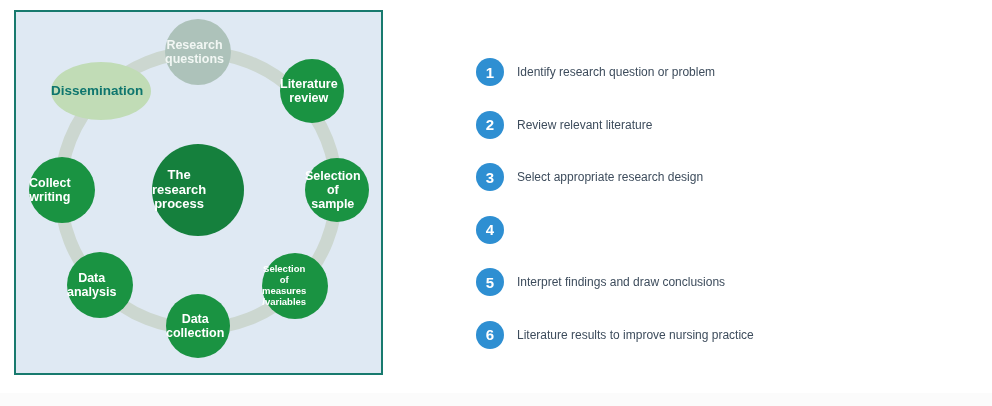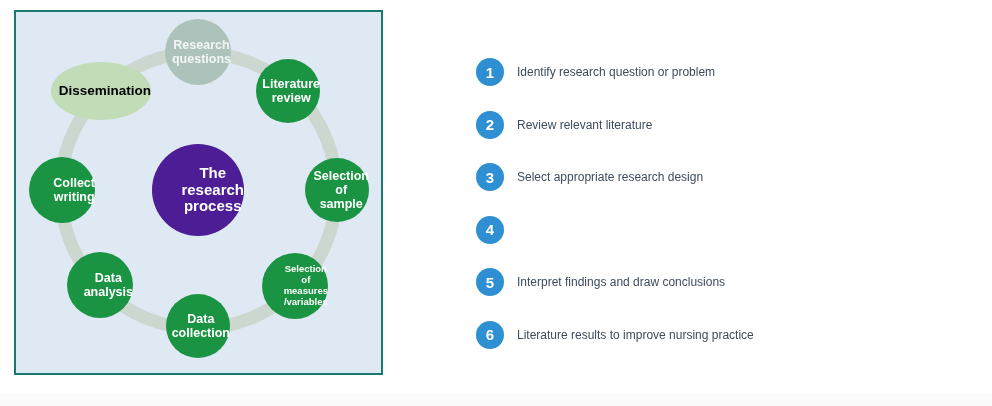--- a/index.html
+++ b/index.html
@@ -18,32 +18,32 @@
   }
   .ring {
     position: absolute; left: 37.5px; top: 33.5px;
     width: 289px; height: 289px;
     border: 13px solid #ccd7d0;
     border-radius: 50%;
     box-sizing: border-box;
   }
   .node {
     position: absolute; border-radius: 50%;
-    display: flex; align-items: center; justify-content: flex-end;
+    display: flex; align-items: center; justify-content: flex-start;
     text-align: center; white-space: pre-line;
     font-weight: bold; color: #ffffff;
     line-height: 1.12;
   }
   .node-green { background: #1a9342; font-size: 12.5px; }
   .node-gray  { background: #adc2ba; color: #f2f7f4; font-size: 12.5px; }
-  .node-light { background: #c1dcb6; color: #000000; font-size: 13.5px; border-radius: 50% / 50%; }
-  .node-dark  { background: #4c1d95; font-size: 15px; }
+  .node-light { background: #c1dcb6; color: #0f766e; font-size: 13.5px; border-radius: 50% / 50%; }
+  .node-dark  { background: #15803d; font-size: 13px; }
 
   .n-research-questions { left: 149px; top: 7px;   width: 66px; height: 66px; }
-  .n-literature-review  { left: 240px; top: 47px;  width: 64px; height: 64px; }
+  .n-literature-review  { left: 264px; top: 47px;  width: 64px; height: 64px; }
   .n-selection-sample   { left: 289px; top: 146px; width: 64px; height: 64px; }
   .n-selection-measures { left: 246px; top: 241px; width: 66px; height: 66px; font-size: 9.5px; line-height: 1.15; }
   .n-data-collection    { left: 150px; top: 282px; width: 64px; height: 64px; }
   .n-data-analysis      { left: 51px;  top: 240px; width: 66px; height: 66px; }
   .n-report-writing     { left: 13px;  top: 145px; width: 66px; height: 66px; }
   .n-dissemination      { left: 35px;  top: 50px;  width: 100px; height: 58px; }
   .n-center             { left: 136px; top: 132px; width: 92px; height: 92px; }
 
   
   .steps {

